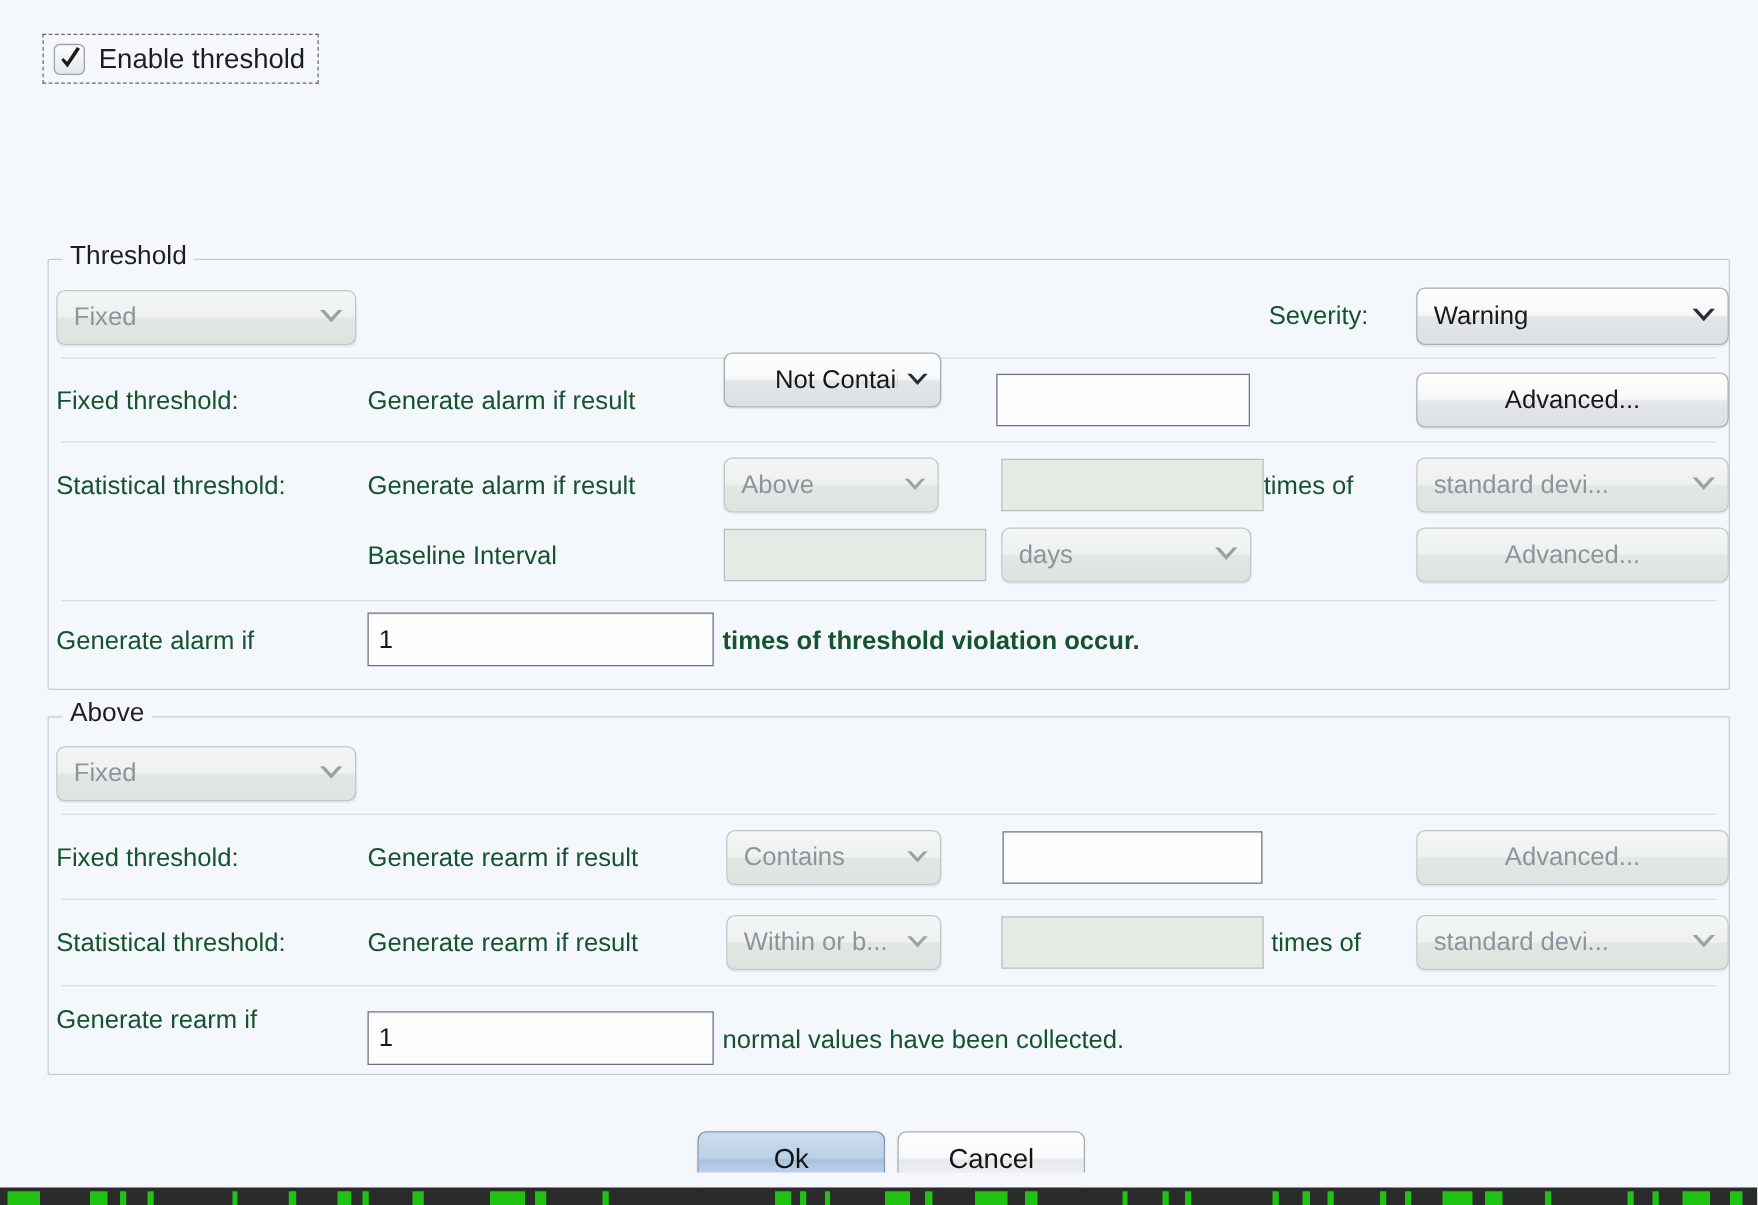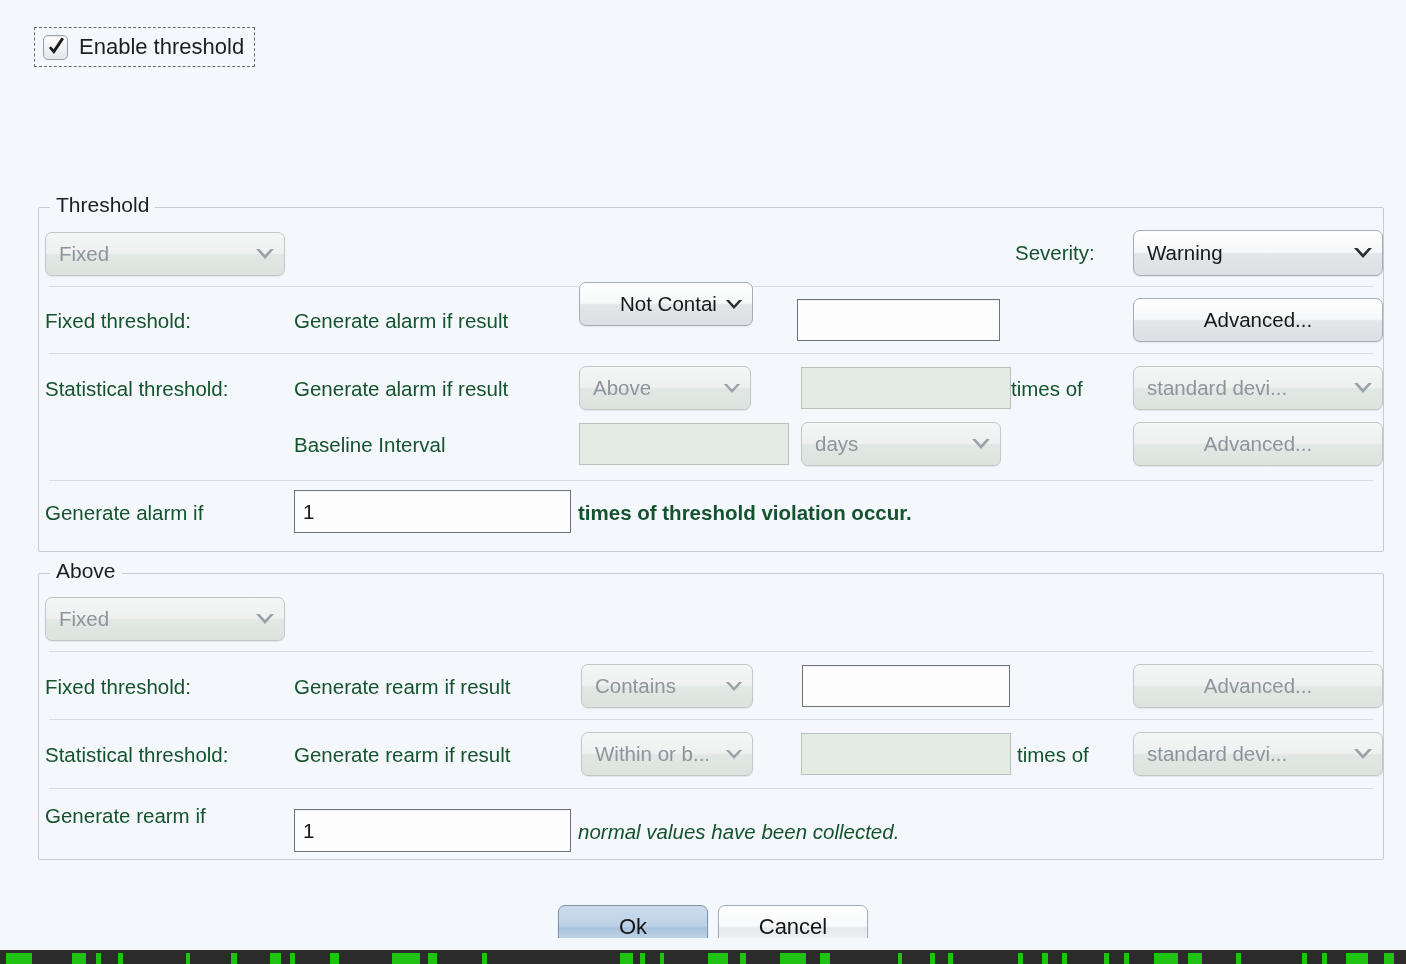--- a/index.html
+++ b/index.html
@@ -397,21 +397,21 @@
             </svg>
         </span>
       </div>
 
       <div class="hr" style="top:214px;"></div>
 
       <span class="lbl" style="left:6px; top:232px;">Generate rearm if</span>
       <div class="textfield" style="left:255px; top:235px; width:277px; height:43px;">
         <span>1</span>
       </div>
-      <span class="lbl" style="left:539px; top:248px;font-style:italic;">normal values have been collected.</span>
+      <span class="lbl" style="left:539px; top:248px;">normal values have been collected.</span>
     </div>
 
     <div class="footer-btn" id="ok-button">
       <span>Ok</span>
     </div>
     <div class="footer-btn" id="cancel-button">
       <span>Cancel</span>
     </div>
 
   </div>

